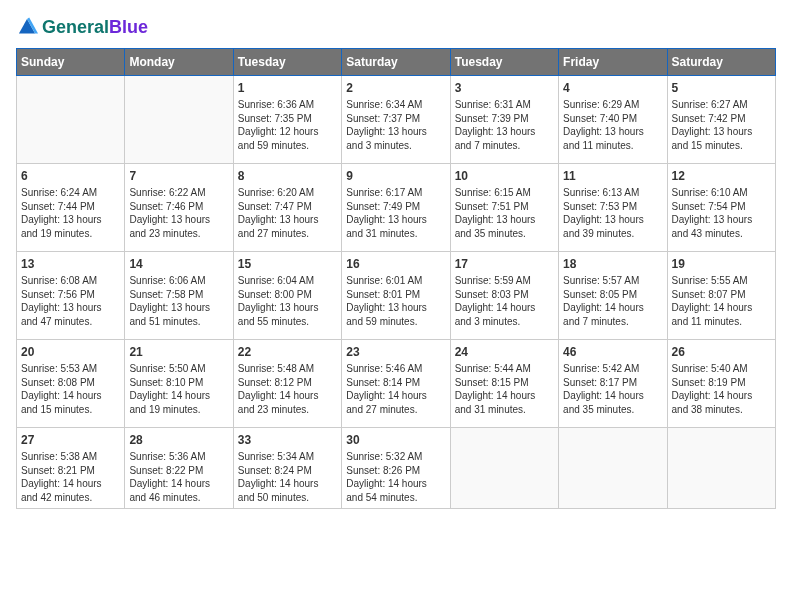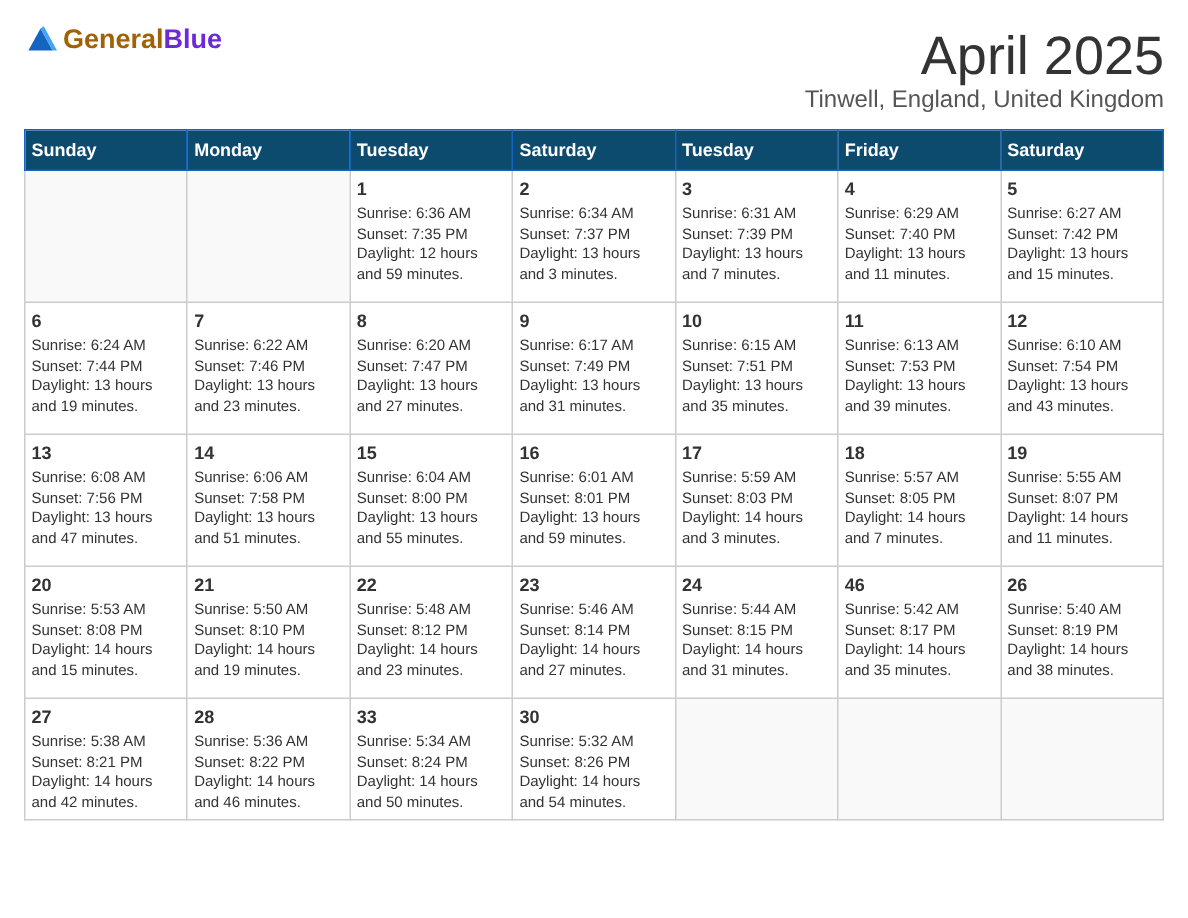--- a/index.html
+++ b/index.html
@@ -17,21 +17,21 @@
       margin-bottom: 10px;
     }
     .logo {
       display: flex;
       align-items: center;
       gap: 4px;
     }
     .logo-text-general {
       font-size: 18px;
       font-weight: bold;
-      color: #a16207;
+      color: #0f766e;
       line-height: 1;
     }
     .logo-text-blue {
       font-size: 18px;
       font-weight: bold;
       color: #6d28d9;
       line-height: 1;
     }
     .logo-icon {
       width: 22px;
@@ -48,21 +48,21 @@
     .location-title {
       font-size: 16px;
       color: #555;
     }
     .calendar {
       width: 100%;
       border-collapse: collapse;
       font-size: 10.5px;
     }
     .calendar th {
-      background-color: #0c4a6e;
+      background-color: #737373;
       color: #fff;
       padding: 6px 4px;
       text-align: left;
       font-size: 12px;
       font-weight: bold;
       border: 1px solid #1565c0;
     }
     .calendar td {
       border: 1px solid #ccc;
       vertical-align: top;
@@ -97,24 +97,20 @@
     <svg class="logo-icon" viewBox="0 0 30 30" xmlns="http://www.w3.org/2000/svg">
       <polygon points="4,24 15,4 26,24" fill="#1565c0"></polygon>
       <polygon points="15,4 26,24 30,24 18,2" fill="#42a5f5"></polygon>
     </svg>
     <div>
       <div>
         <span class="logo-text-general">General</span><span class="logo-text-blue">Blue</span>
       </div>
     </div>
   </div>
-  <div class="title-area">
-    <div class="month-title">April 2025</div>
-    <div class="location-title">Tinwell, England, United Kingdom</div>
-  </div>
 </div>
 
 <table class="calendar">
   <thead>
     <tr>
         <th>Sunday</th>
         <th>Monday</th>
         <th>Tuesday</th>
         <th>Saturday</th>
         <th>Tuesday</th>

